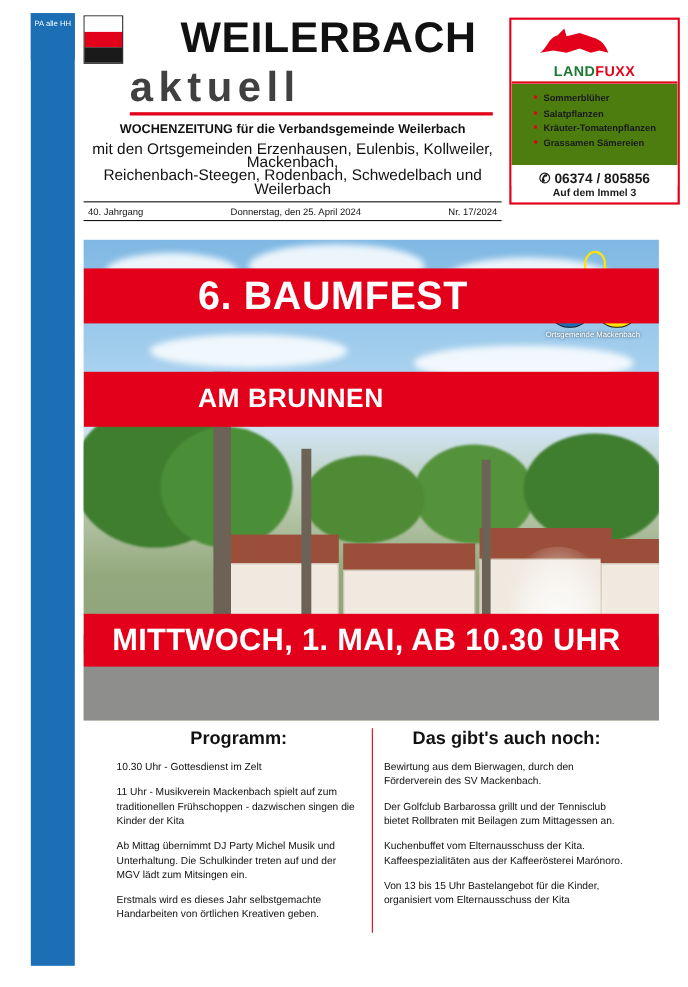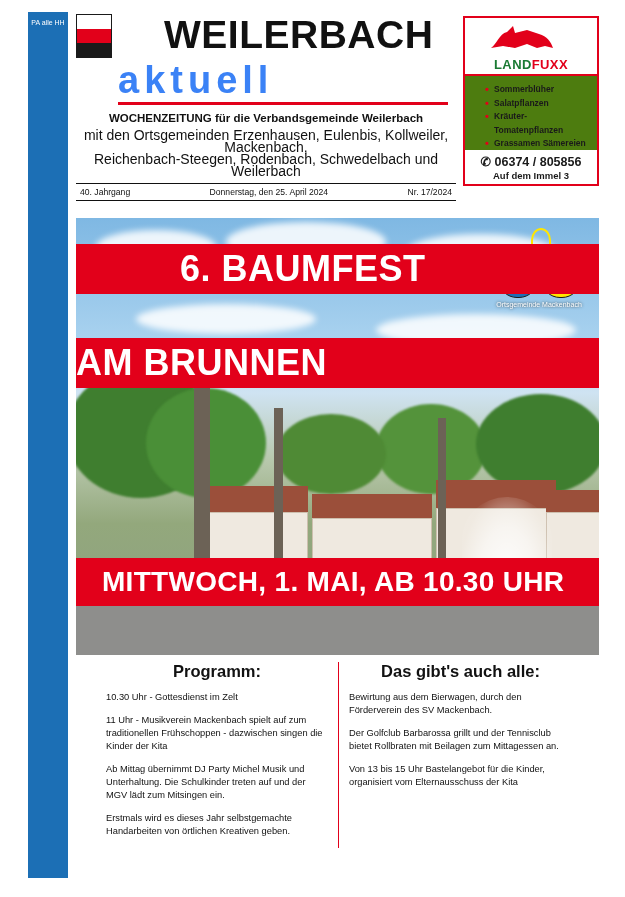--- a/index.html
+++ b/index.html
@@ -96,21 +96,21 @@
     line-height: 42px;
     font-weight: 700;
     letter-spacing: 0.5px;
     color: #111111;
     margin-left: 46px;
   }
   .aktuell {
     font-size: 38px;
     line-height: 40px;
     font-weight: 700;
-    color: #3b82f6;
+    color: #404040;
     letter-spacing: 5px;
     padding-left: 42px;
     margin-top: 2px;
   }
   .redline {
     margin-top: 2px;
     margin-left: 42px;
     height: 3px;
     background: #e2001a;
     width: 330px;
@@ -146,21 +146,21 @@
     height: 1px;
     background: #111111;
     width: 100%;
   }
 
   
   .ad {
     position: absolute;
     left: 463px;
     top: 16px;
-    width: 136px;
+    width: 155px;
     height: 170px;
     border: 2px solid #e2001a;
     box-sizing: border-box;
     background: #ffffff;
     overflow: hidden;
   }
   .ad-logo {
     height: 56px;
     background: #ffffff;
     border-bottom: 2px solid #e2001a;
@@ -312,22 +312,23 @@
     top: 26px;
     height: 50px;
     font-size: 36px;
     line-height: 50px;
     padding-left: 104px;
     letter-spacing: 0.5px;
   }
   .band-2 {
     top: 120px;
     height: 50px;
-    font-size: 36px;
+    font-size: 24px;
     line-height: 50px;
+    padding-left: 104px;
     letter-spacing: 0.5px;
   }
   .band-3 {
     top: 340px;
     height: 48px;
     font-size: 28px;
     line-height: 48px;
     padding-left: 26px;
     letter-spacing: 0.3px;
   }
@@ -569,21 +570,22 @@
 
   <div class="cols">
     <div class="col left">
       <h2>Programm:</h2>
       <p>10.30 Uhr - Gottesdienst im Zelt</p>
       <p>11 Uhr - Musikverein Mackenbach spielt auf zum traditionellen Frühschoppen - dazwischen singen die Kinder der Kita</p>
       <p>Ab Mittag übernimmt DJ Party Michel  Musik und Unterhaltung. Die Schulkinder treten auf und der MGV lädt zum Mitsingen ein.</p>
       <p>Erstmals wird es dieses Jahr selbstgemachte Handarbeiten von  örtlichen Kreativen geben.</p>
     </div>
     <div class="col right">
-      <h2>Das gibt's auch alle:</h2>
+      <h2>Das gibt's auch noch:</h2>
       <p>Bewirtung aus dem Bierwagen, durch den Förderverein des SV Mackenbach.</p>
       <p>Der Golfclub Barbarossa grillt und der Tennisclub bietet Rollbraten mit Beilagen zum Mittagessen an.</p>
+      <p>Kuchenbuffet vom Elternausschuss der Kita. Kaffeespezialitäten aus der Kaffeerösterei Marónoro.</p>
       <p>Von 13 bis 15 Uhr Bastelangebot für die Kinder, organisiert vom Elternausschuss der Kita</p>
     </div>
   </div>
 
 
 </div>
 
 </body></html>

